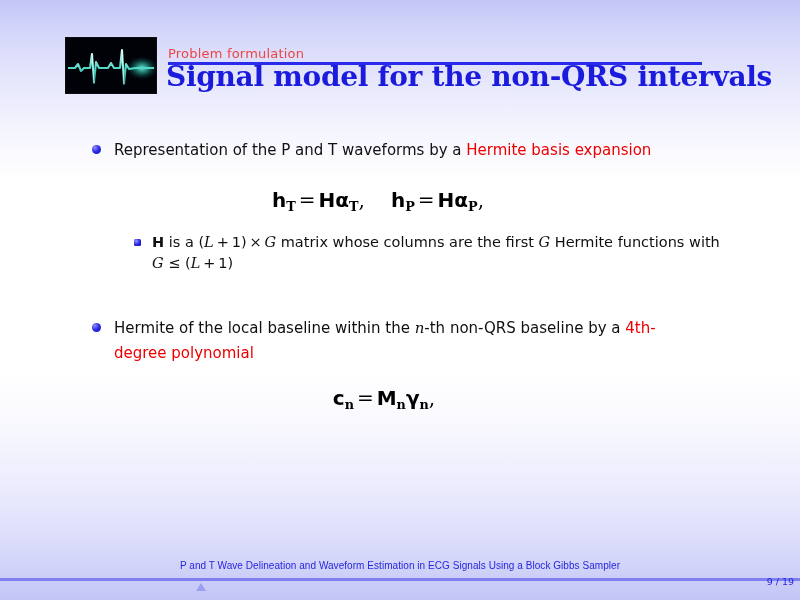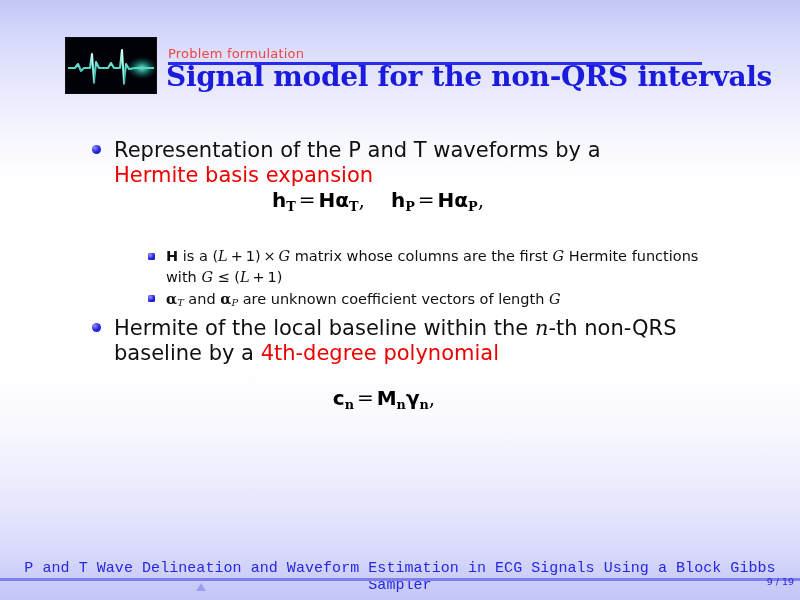--- a/index.html
+++ b/index.html
@@ -76,27 +76,27 @@
   }
 
   
   .body {
     position: absolute;
     left: 0; top: 128px;
     width: 800px;
   }
 
   ul.lvl1 { list-style: none; margin: 0; padding: 0; }
-  ul.lvl2 { list-style: none; margin: 14px; padding: 0; }
+  ul.lvl2 { list-style: none; margin: 0; padding: 0; }
 
   li.item1 {
     position: relative;
     padding-left: 26px;
     margin-bottom: 4px;
-    font-size: 21px;
+    font-size: 15px;
     line-height: 25px;
     color: #101010;
     font-family: "DejaVu Sans", sans-serif;
   }
   li.item1 > .b1 {
     position: absolute;
     left: 4px; top: 7px;
     width: 9px; height: 9px;
     border-radius: 50%;
     background: radial-gradient(circle at 32% 30%, #8f8ff5 0%, #2a2ae8 48%, #0b0ba8 100%);
@@ -149,23 +149,23 @@
   .mi { font-family: "DejaVu Serif", serif; font-style: italic; }
   .mu { font-family: "DejaVu Serif", serif; font-style: normal; }
 
   
   .footer { position: absolute; left: 0; bottom: 0; width: 800px; height: 46px; }
   .foot-text {
     position: absolute;
     left: 0; top: 6px;
     width: 800px;
     text-align: center;
-    font-size: 15px;
+    font-size: 10px;
     color: #2727e2;
-    font-family: Liberation Mono, monospace;
+    font-family: Liberation Sans, sans-serif;
     letter-spacing: 0.05px;
   }
   .footrule {
     position: absolute;
     left: 0; top: 24px;
     width: 800px; height: 3px;
     background: #7d80ee;
   }
   .pagenum {
     position: absolute;
@@ -234,26 +234,20 @@
     </div>
 
     <div class="subblock1">
       <ul class="lvl2">
         <li class="item2">
           <span class="b2"></span>
           <span class="bf">H</span> is a (<span class="mi">L</span> + 1) × <span class="mi">G</span>
           matrix whose columns are the first <span class="mi">G</span> Hermite
           functions with <span class="mi">G</span> ≤ (<span class="mi">L</span> + 1)
         </li>
-        <li class="item2">
-          <span class="b2"></span>
-          <span class="bf mu">α</span><sub class="s mi">T</sub> and
-          <span class="bf mu">α</span><sub class="s mi">P</sub>
-          are unknown coefficient vectors of length <span class="mi">G</span>
-        </li>
       </ul>
     </div>
 
     <div class="block2">
       <ul class="lvl1">
         <li class="item1">
           <span class="b1"></span>
           <span>Hermite of the local baseline within the </span><span class="it mi">n</span><span>-th non-QRS baseline by a </span><span class="red"><span class="it">4th</span>-degree polynomial</span>
         </li>
       </ul>

